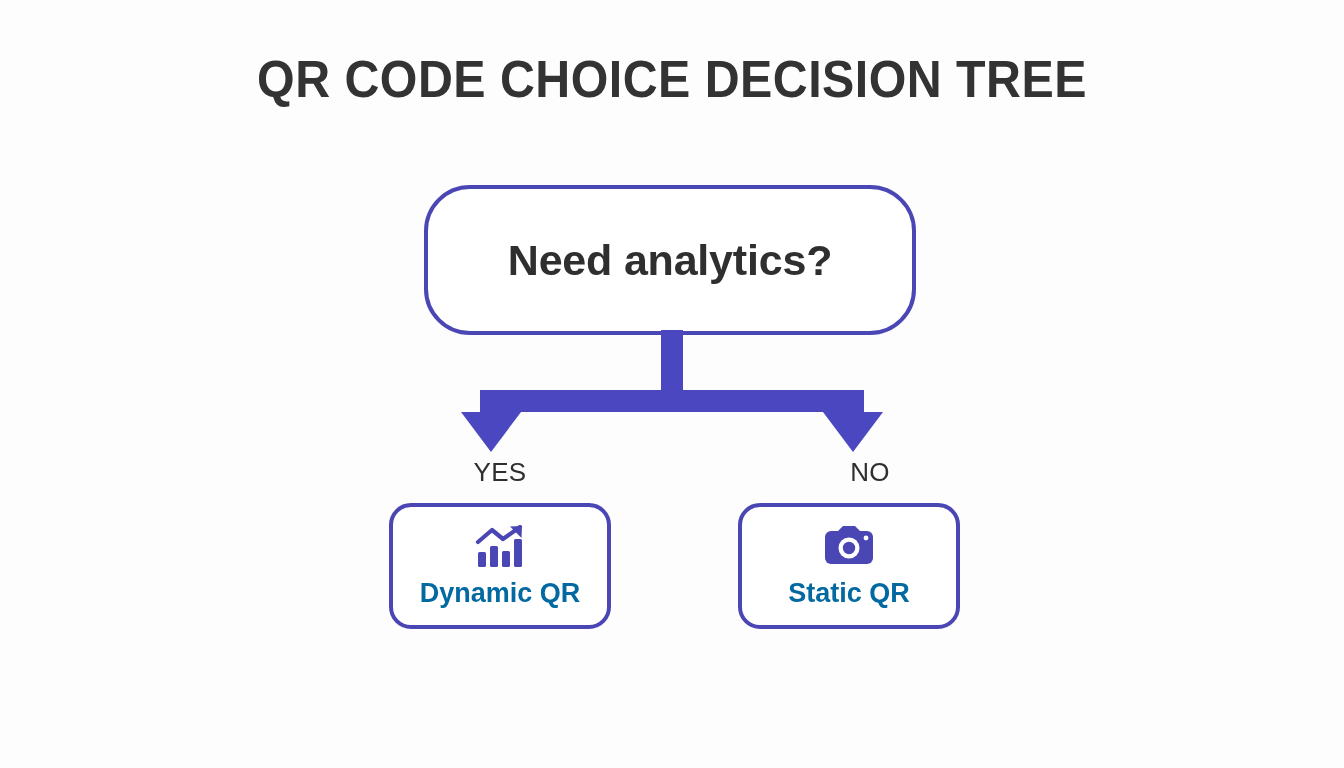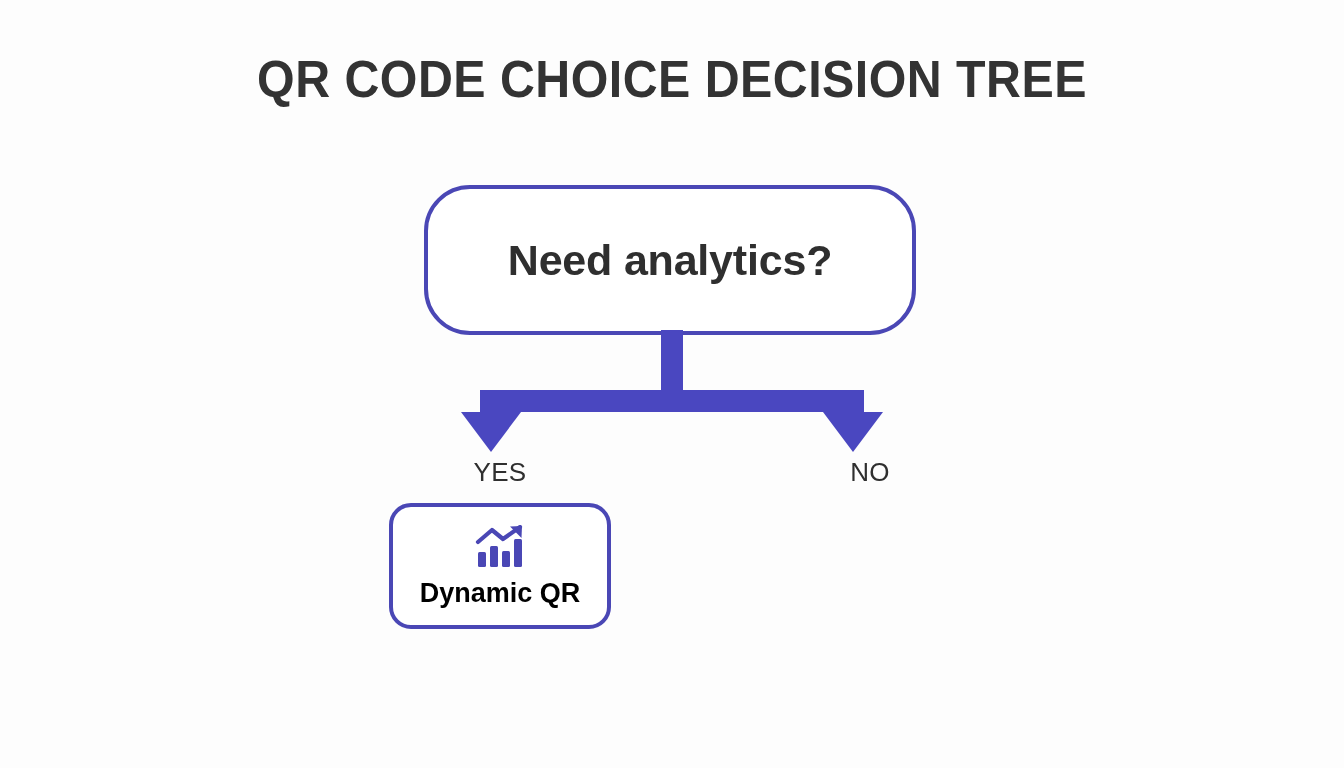--- a/index.html
+++ b/index.html
@@ -76,21 +76,21 @@
     border-radius: 22px;
     top: 503px;
   }
 
   .node-leaf-yes { left: 389px; }
   .node-leaf-no  { left: 738px; }
 
   .node-leaf .node-label {
     font-size: 27px;
     font-weight: bold;
-    color: #000000;
+    color: #0369a1;
     line-height: 1;
     margin-top: 11px;
   }
 
   .leaf-icon {
     width: 56px;
     height: 44px;
     display: block;
   }
 
@@ -173,14 +173,28 @@
       <rect x="30" y="26" width="8" height="16" rx="1.5" fill="#4a47b5"></rect>
       <rect x="42" y="14" width="8" height="28" rx="1.5" fill="#4a47b5"></rect>
 
       <path d="M 6 17 L 20 5 L 31 14 L 48 2" fill="none" stroke="#4a47b5" stroke-width="4.2" stroke-linecap="round" stroke-linejoin="round"></path>
 
       <path d="M 38 1.5 L 50 1 L 49.5 13 Z" fill="#4a47b5"></path>
     </svg>
     <span class="node-label">Dynamic QR</span>
   </div>
 
+  <div class="node node-leaf node-leaf-no">
+    <svg class="leaf-icon" viewBox="0 0 56 44">
+
+      <path d="M 17 6 L 22 1 L 34 1 L 39 6 Z" fill="#4a47b5"></path>
+
+      <rect x="4" y="6" width="48" height="33" rx="6" fill="#4a47b5"></rect>
+
+      <circle cx="28" cy="23" r="10.5" fill="#ffffff"></circle>
+      <circle cx="28" cy="23" r="6.2" fill="#4a47b5"></circle>
+
+      <circle cx="45" cy="13" r="2.4" fill="#ffffff"></circle>
+    </svg>
+    <span class="node-label">Static QR</span>
+  </div>
 
 </div>
 
 </body></html>

